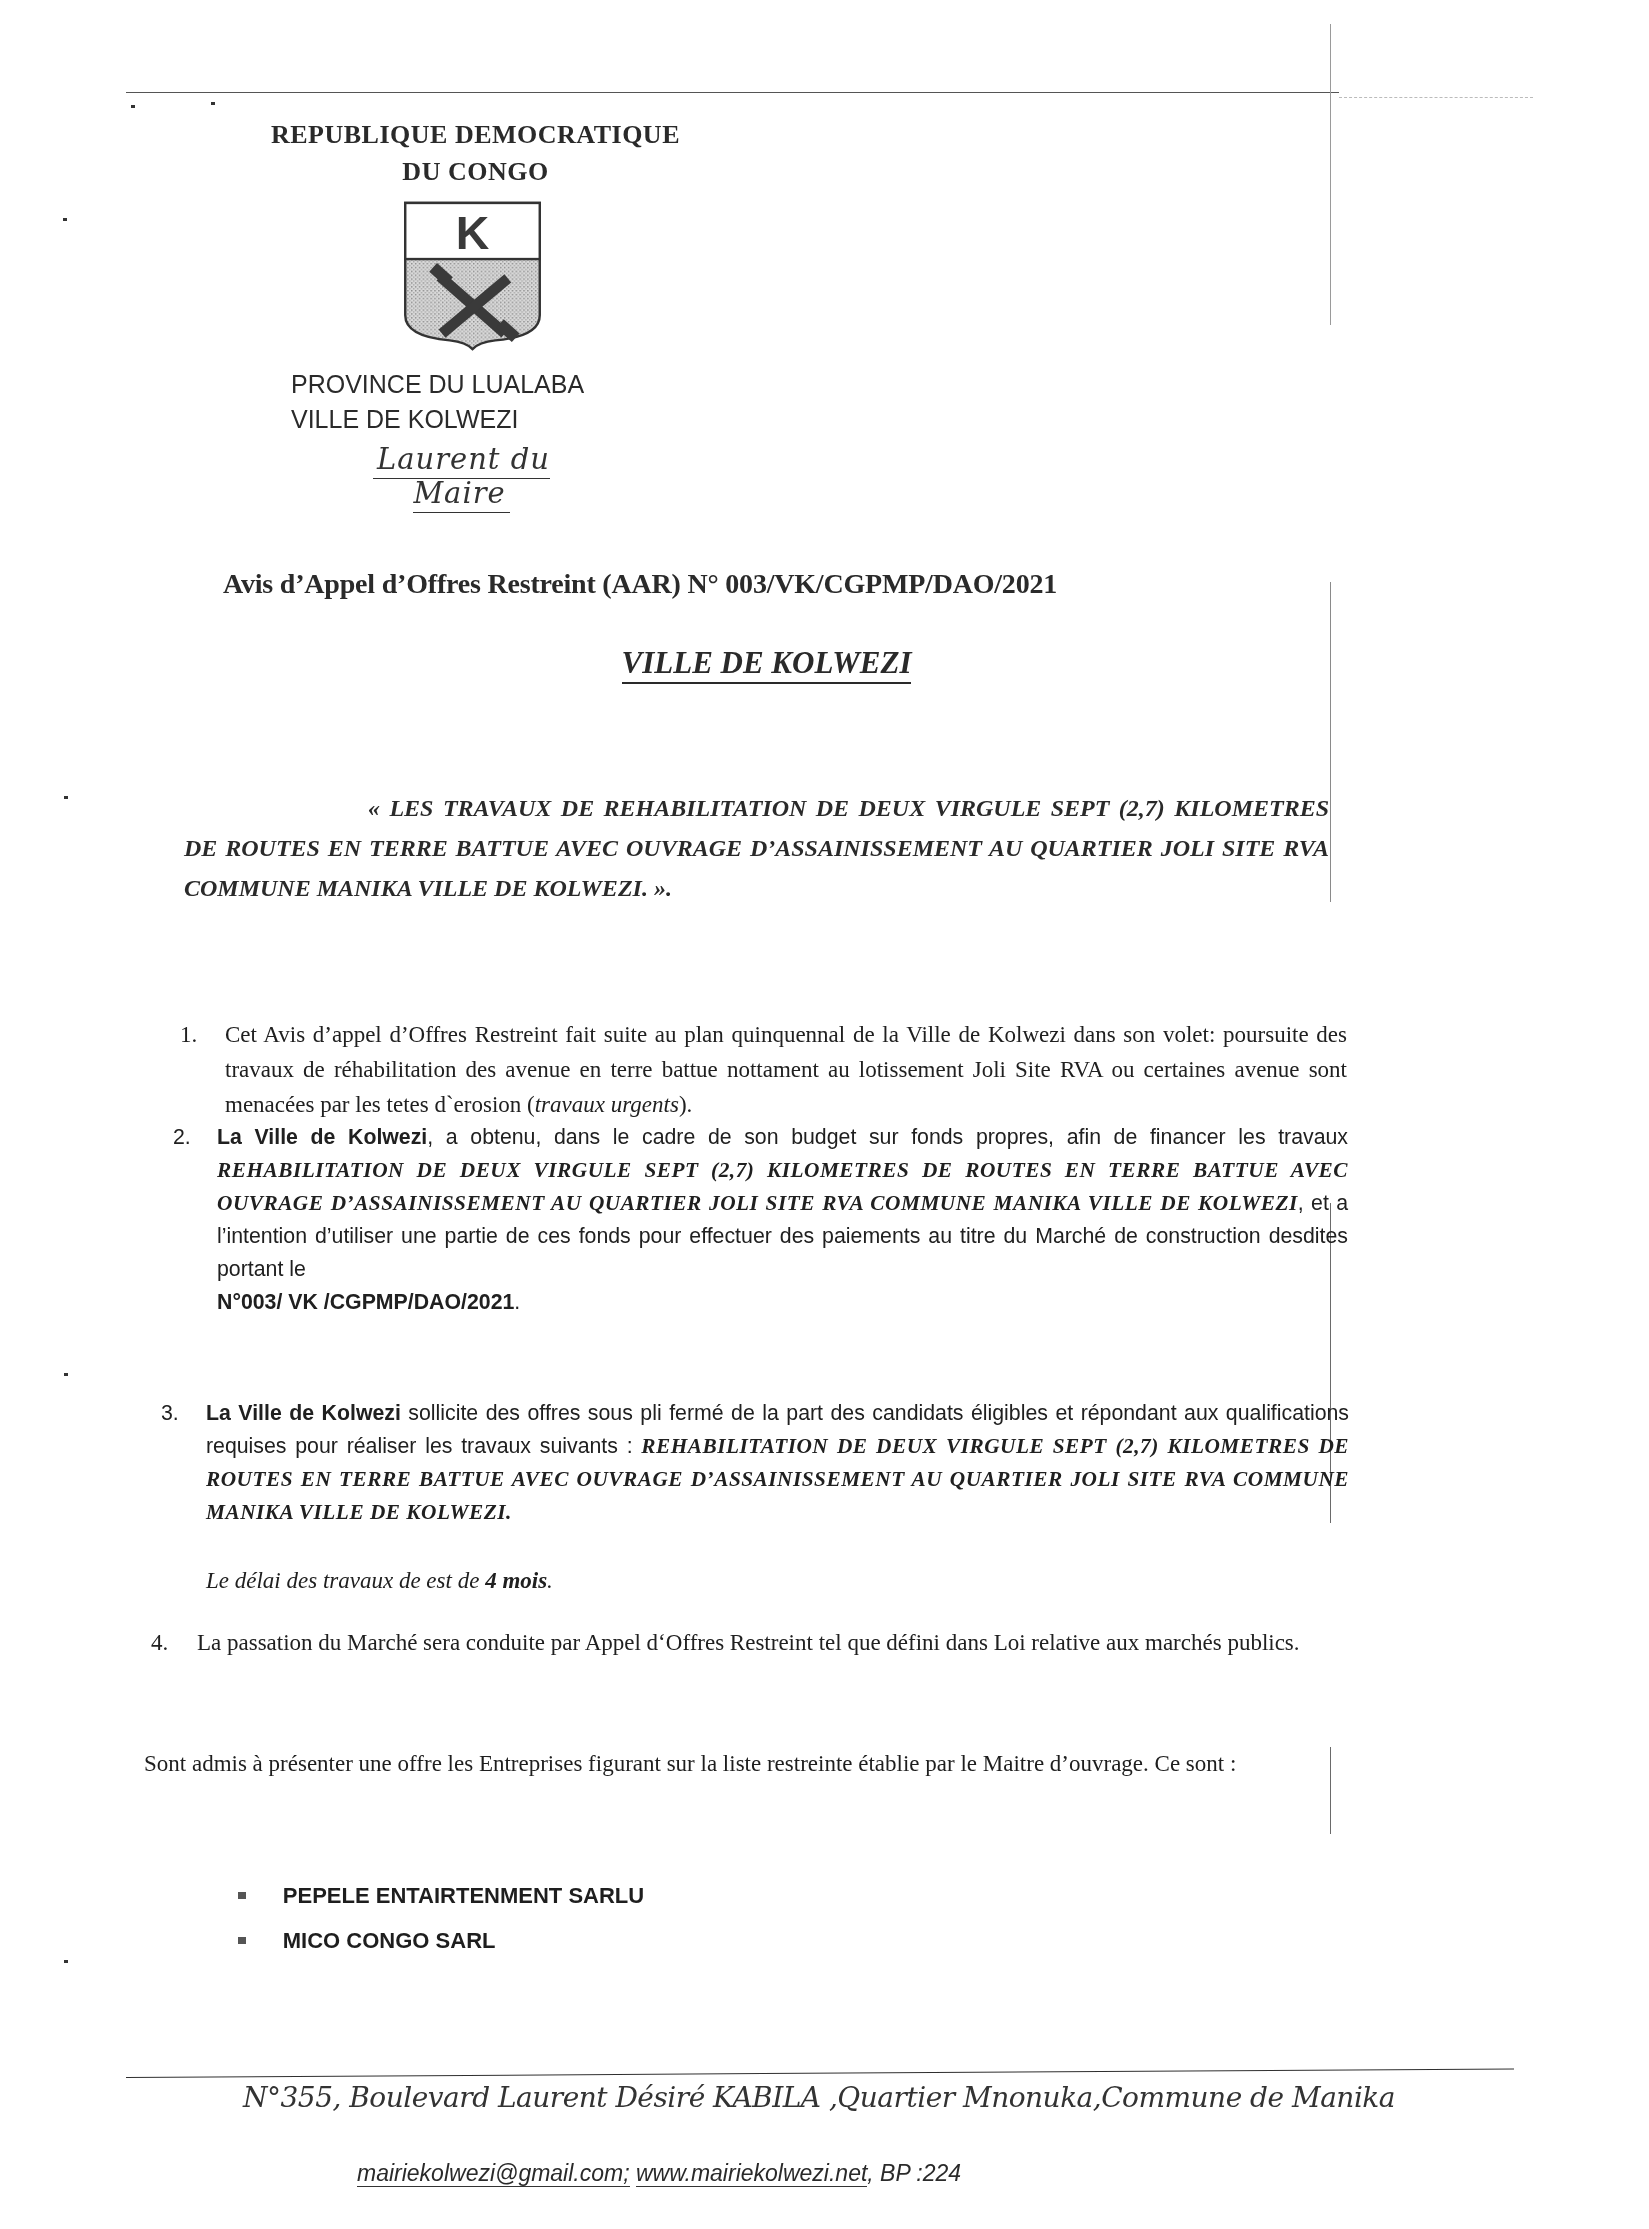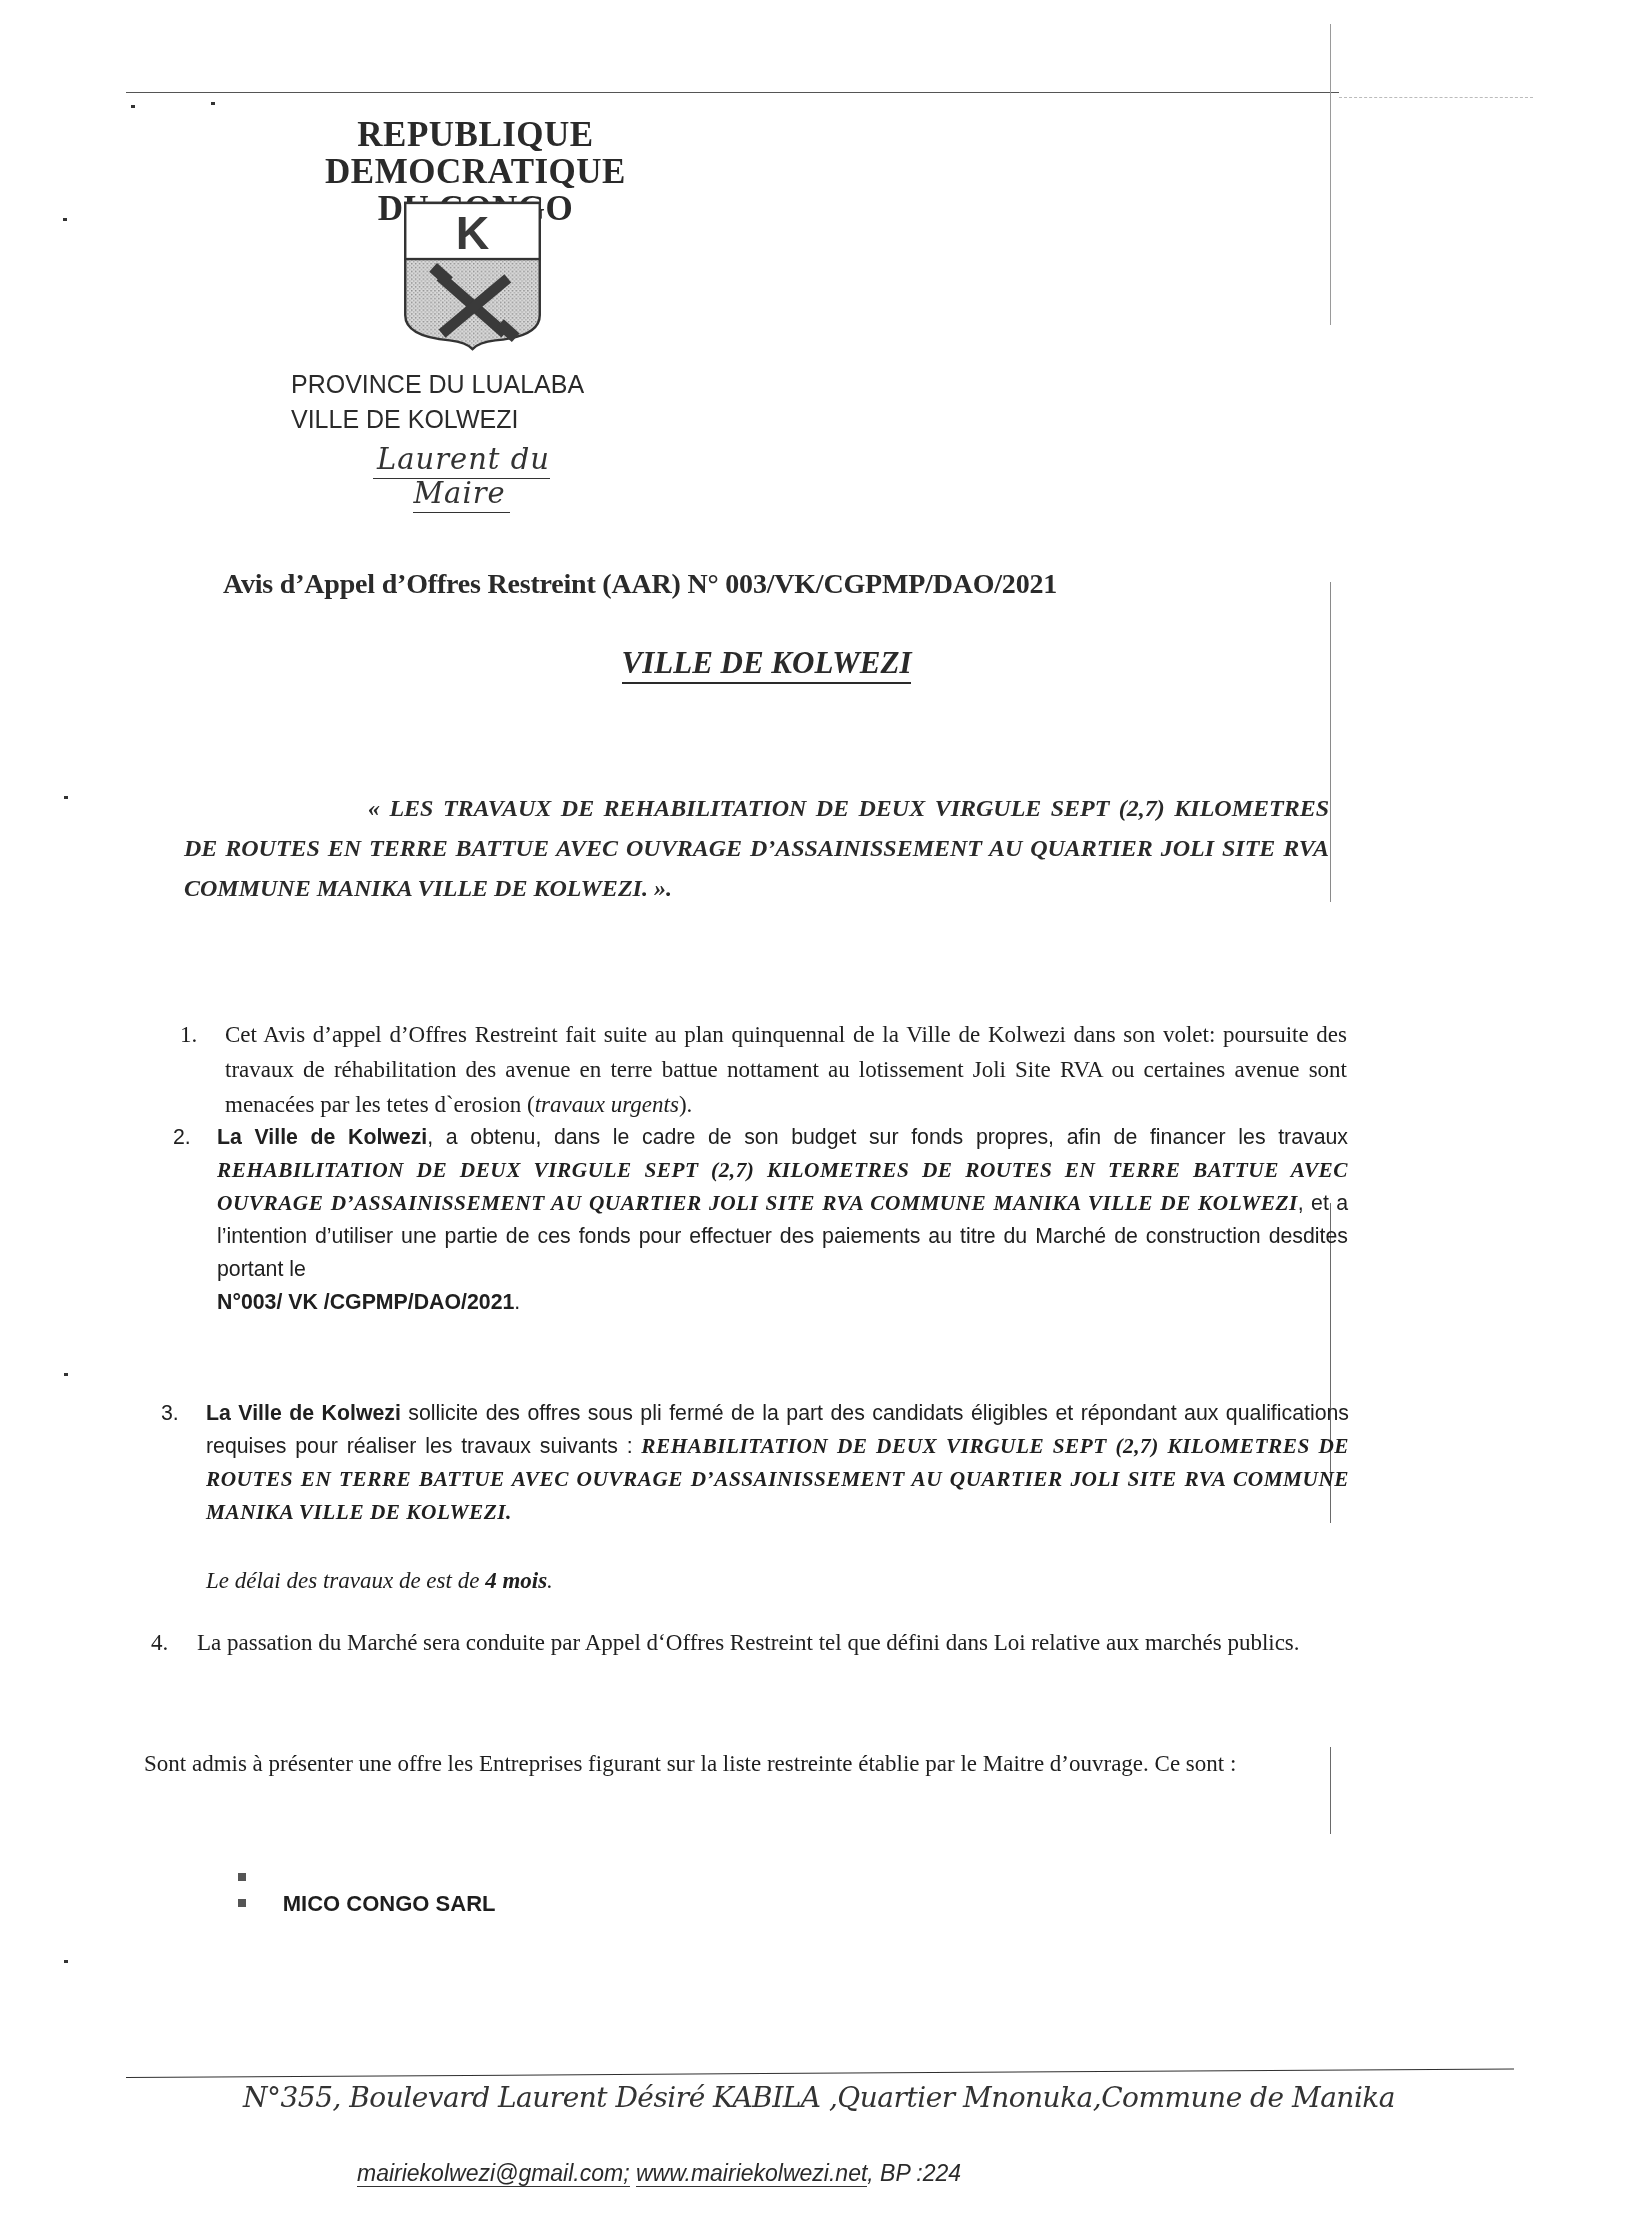--- a/index.html
+++ b/index.html
@@ -3,21 +3,21 @@
 <meta charset="utf-8">
 <style>
   html, body { margin:0; padding:0; background:#ffffff; }
   body { width:1650px; height:2230px; position:relative; overflow:hidden; color:#1e1e1e; }
   .abs { position:absolute; }
   .serif { font-family:"Liberation Serif","DejaVu Serif",serif; }
   .sans { font-family:"Liberation Sans","DejaVu Sans",sans-serif; }
   .hline { position:absolute; height:0; border-top:1.9px solid #3a3a3a; }
   .vline { position:absolute; width:0; border-left:1.9px solid #6a6a6a; }
 
-  .hdr-rep { left:233px; top:116px; width:485px; text-align:center; font-size:35px; font-weight:bold; letter-spacing:0.5px; color:#2a2a2a; line-height:37px; }
+  .hdr-rep { left:233px; top:116px; width:485px; text-align:center; font-size:26px; font-weight:bold; letter-spacing:0.5px; color:#2a2a2a; line-height:37px; }
   .shield { left:403px; top:201px; width:139px; height:150px; }
   .prov { left:291px; top:367px; width:349px; font-size:25px; line-height:35px; color:#2a2a2a; }
   .bureau { left:340px; top:442px; width:243px; text-align:center; font-size:29px; font-style:italic; font-family:"DejaVu Serif",serif; color:#333; }
   .bureau span { border-bottom:1.9px solid #333; padding:0 3.9px 1.9px; letter-spacing:1px; }
 
   .title { left:223px; top:568px; width:1116px; font-size:28px; font-weight:bold; color:#2a2a2a; white-space:nowrap; letter-spacing:-0.2px; }
   .subtitle { left:582px; top:645px; width:369px; text-align:center; font-size:31px; font-style:italic; font-weight:bold; color:#2a2a2a; }
   .subtitle span { border-bottom:2.9px solid #2a2a2a; padding-bottom:1.9px; }
 
   .quote { left:184px; top:788px; width:1145px; font-size:24px; font-style:italic; font-weight:bold; line-height:40px; text-align:justify; color:#2a2a2a; }
@@ -116,20 +116,21 @@
 <div class="item serif" style="left:0; top:1624px; width:1650px; font-size:23px; line-height:37px;">
   <span class="num" style="left:151px;">4.</span>
   <div class="txt" style="left:197px; width:1152px;">La passation du Marché sera conduite par Appel d‘Offres Restreint tel que défini dans Loi relative aux marchés publics.</div>
 </div>
 
 <div class="abs admis serif">Sont admis à présenter une offre les Entreprises figurant sur la liste restreinte établie par le Maitre d’ouvrage. Ce sont :</div>
 
 <div class="abs bullets sans">
   <div class="row">
       <span class="sq"></span>
+      <span>PEPELE ENTAIRTENMENT SARLU</span>
     </div>
   <div class="row">
       <span class="sq"></span>
       <span>MICO CONGO SARL</span>
     </div>
 </div>
 
 <div class="hline" style="left:126px; top:2077px; width:1388px; border-top-color:#2f2f2f; transform:rotate(-0.35deg); transform-origin:left;"></div>
 <div class="abs foot1">N°355, Boulevard Laurent Désiré KABILA ,Quartier Mnonuka,Commune de Manika</div>
 <div class="abs foot2 sans">

